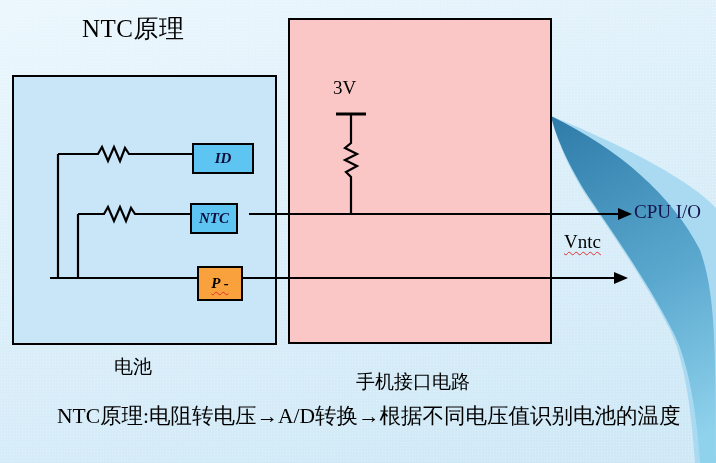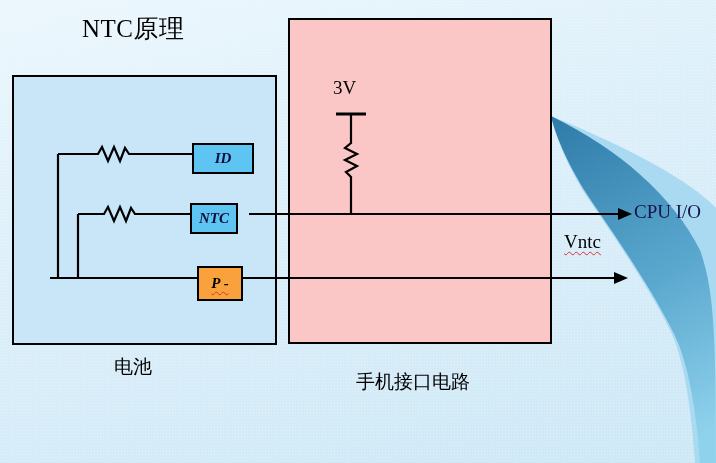--- a/index.html
+++ b/index.html
@@ -104,15 +104,16 @@
   </div>
 
   <div class="abs title">NTC原理</div>
   <div class="abs lbl supply">3V</div>
   <div class="abs lbl cpuio">CPU I/O</div>
   <div class="abs lbl vntc squiggle-red">Vntc</div>
   <div class="abs lbl battery-caption">电池</div>
   <div class="abs lbl iface-caption">手机接口电路</div>
 
   <div class="abs notes">
+    <div>NTC原理:电阻转电压→A/D转换→根据不同电压值识别电池的温度</div>
   </div>
 
 </div>
 
 </body></html>

